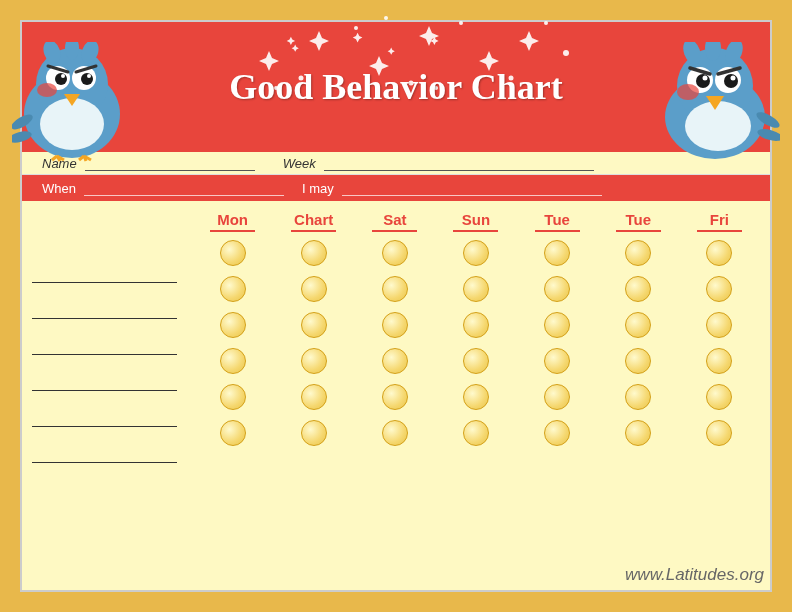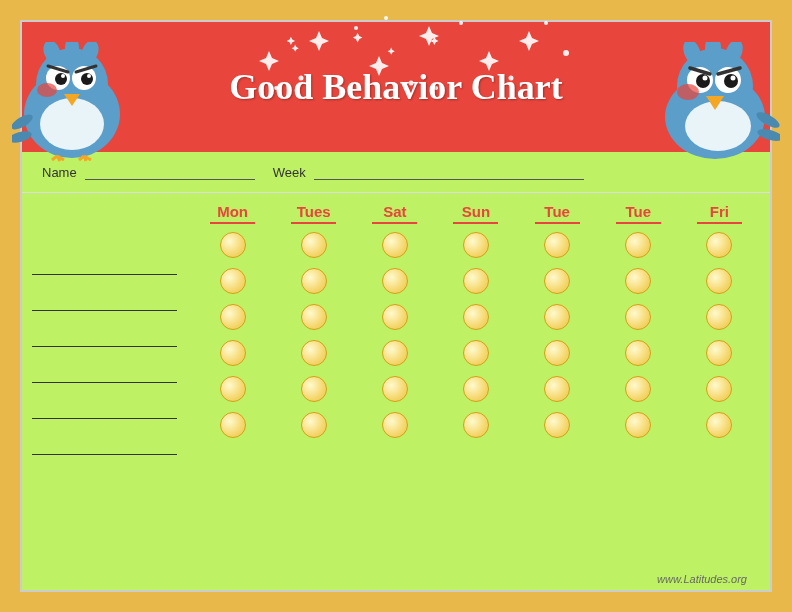--- a/index.html
+++ b/index.html
@@ -7,21 +7,21 @@
       width: 792px;
       height: 612px;
       background: #E8B84B;
       font-family: Arial, sans-serif;
       overflow: hidden;
     }
     .page {
       width: 752px;
       height: 572px;
       margin: 20px auto;
-      background: #bef264;
+      background: #fef9c3;
       position: relative;
       border: 2px solid #ccc;
     }
     
     .header {
       background: #E8453C;
       height: 130px;
       position: relative;
       display: flex;
       align-items: center;
@@ -58,27 +58,28 @@
     .bird-right {
       position: absolute;
       right: -10px;
       bottom: -10px;
       width: 130px;
       height: 120px;
       z-index: 3;
     }
     
     .name-week-row {
-      padding: 12px 20px;
+      padding: 3px 20px;
       font-size: 13px;
       color: #333;
       display: flex;
       align-items: center;
       gap: 4px;
       border-bottom: 1px solid #ddd;
+      font-style: italic;
     }
     .name-line {
       display: inline-block;
       width: 170px;
       border-bottom: 1px solid #555;
       margin: 0 4px;
     }
     .week-line {
       display: inline-block;
       width: 270px;
@@ -166,22 +167,22 @@
       height: 26px;
       border-radius: 50%;
       background: radial-gradient(circle at 35% 35%, #FFFACD, #F5D76E 60%, #E8C44A);
       border: 1.5px solid #D4A017;
       flex-shrink: 0;
     }
     
     .footer {
       position: absolute;
       bottom: 5px;
-      right: 23px;
-      font-size: 11px;
+      right: 6px;
+      font-size: 17px;
       color: #666;
       font-style: italic;
       text-align: center;
     }
     
   </style>
 </head>
 <body>
 
 <div class="page">
@@ -293,45 +294,51 @@
 
         <ellipse cx="118" cy="78" rx="13" ry="5" fill="#4A8AB0" transform="rotate(30,118,78)"></ellipse>
         <ellipse cx="120" cy="93" rx="13" ry="5" fill="#4A8AB0" transform="rotate(15,120,93)"></ellipse>
       </svg>
     </div>
   </div>
 
   <div class="name-week-row">
     <span>Name</span>
     <span class="name-line">&nbsp;</span>
-    <span style="margin-left:10px;">Week</span>
+    <span style="margin-left:20px;">Week</span>
     <span class="week-line">&nbsp;</span>
   </div>
 
+  <div class="when-row">
+    <span>When</span>
+    <span class="when-line">&nbsp;</span>
+    <span style="margin-left:10px;">I may</span>
+    <span class="imay-line">&nbsp;</span>
+  </div>
 
   <div class="chart-area">
 
     <div class="behavior-labels">
       <div class="behavior-label-line"></div>
       <div class="behavior-label-line"></div>
       <div class="behavior-label-line"></div>
       <div class="behavior-label-line"></div>
       <div class="behavior-label-line"></div>
       <div class="behavior-label-line"></div>
     </div>
 
     <div class="days-grid">
 
       <div class="days-header">
         <div class="day-header">
           <div>Mon</div>
           <div class="day-underline"></div>
         </div>
         <div class="day-header">
-          <div>Tues</div>
+          <div>Chart</div>
           <div class="day-underline"></div>
         </div>
         <div class="day-header">
           <div>Sat</div>
           <div class="day-underline"></div>
         </div>
         <div class="day-header">
           <div>Sun</div>
           <div class="day-underline"></div>
         </div>

